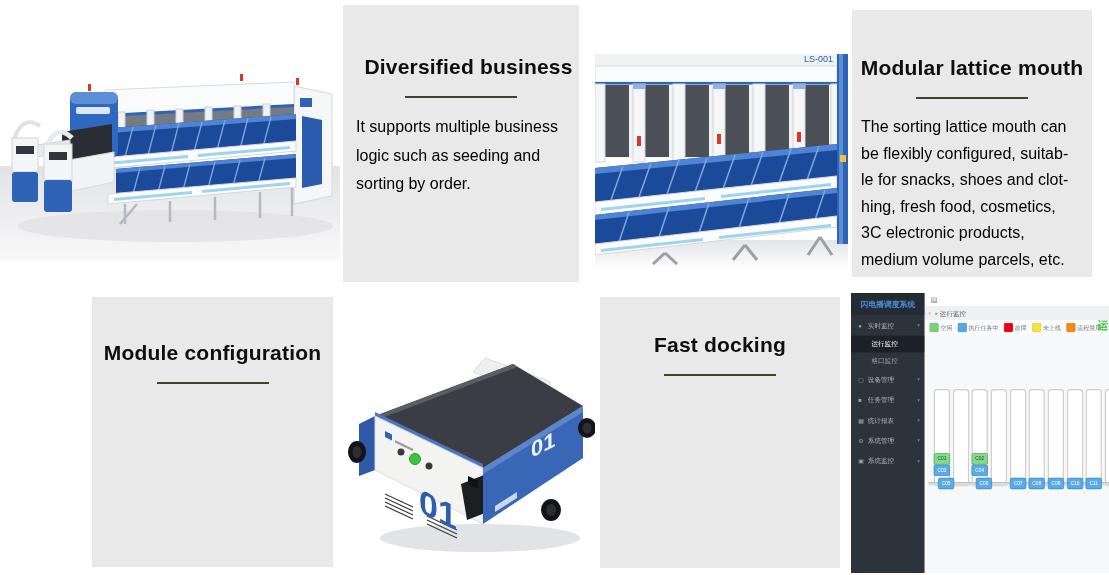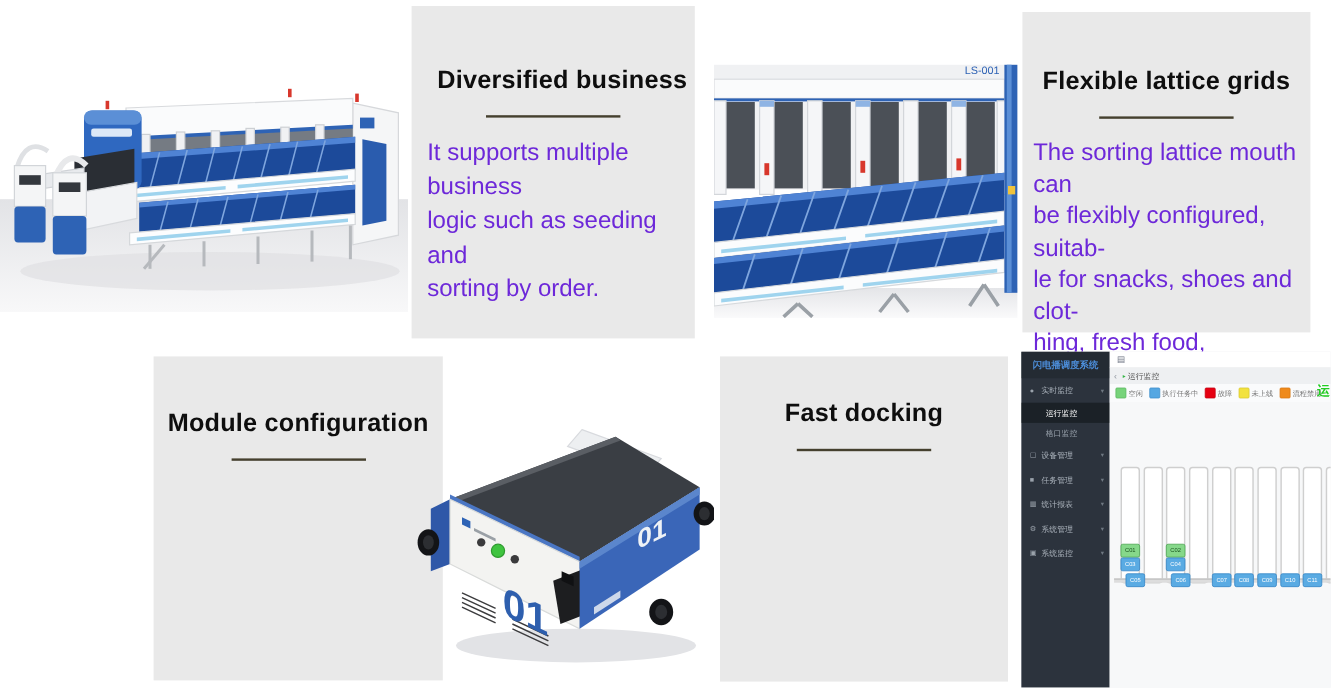--- a/index.html
+++ b/index.html
@@ -3,25 +3,25 @@
 <meta charset="utf-8">
 <style>
   html,body{margin:0;padding:0;background:#ffffff;}
   #stage{position:relative;width:1109px;height:575px;background:#ffffff;overflow:hidden;
          font-family:"Liberation Sans","DejaVu Sans",sans-serif;}
 
   
   .card{position:absolute;background:#e9e9e9;color:#1d1d1d;}
   .card .t{margin:0;text-align:center;font-weight:bold;font-size:21px;color:#0e0e0e;letter-spacing:.2px;}
   .card .d{height:2px;background:#45402e;width:112px;margin:17px auto 15px;}
-  .card .b{font-size:20px;line-height:28.5px;color:#6d28d9;white-space:pre-line;padding:0 6px 0 13px;}
+  .card .b{font-size:16px;line-height:28.5px;color:#000000;white-space:pre-line;padding:0 6px 0 13px;}
   #card1{left:343px;top:5px;width:236px;height:277px;}  #card1 .t{padding-top:50px;padding-left:15px;}
   #card2{left:852px;top:10px;width:240px;height:267px;} #card2 .t{padding-top:46px;}
   #card2 .b{line-height:26.5px;padding:0 2px 0 9px;}
-  #card3{left:92px;top:297px;width:241px;height:270px;margin-left:36px;} #card3 .t{padding-top:44px;}
+  #card3{left:92px;top:297px;width:241px;height:270px;} #card3 .t{padding-top:44px;}
   #card4{left:600px;top:297px;width:240px;height:271px;}#card4 .t{padding-top:36px;}
   #card4 .b{line-height:28px;padding-left:11px;}
 
   
   .photo{position:absolute;}
   #machine1{left:0;top:28px;}
   #machine2{left:595px;top:40px;}
   #robot{left:335px;top:300px;}
 
   
@@ -238,21 +238,21 @@
       <path d="M150,205 L138,220 M150,205 L162,220"></path>
       <path d="M225,197 L213,215 M225,197 L237,215"></path>
     </g>
 
     <rect x="242" y="14" width="11" height="190" fill="#2e63b5"></rect>
     <rect x="244" y="14" width="4" height="190" fill="#5b8fd6"></rect>
     <rect x="245" y="115" width="6" height="7" fill="#f0c33c"></rect>
   </svg>
 
   <div id="card2" class="card">
-    <h2 class="t">Flexible lattice grids</h2>
+    <h2 class="t">Modular lattice mouth</h2>
     <div class="d"></div>
     <div class="b">The sorting  lattice mouth can
 be flexibly configured, suitab-
 le for snacks, shoes and clot-
 hing, fresh food, cosmetics,
 3C electronic products,
 medium volume parcels, etc.</div>
   </div>
 
   <div id="card3" class="card">

